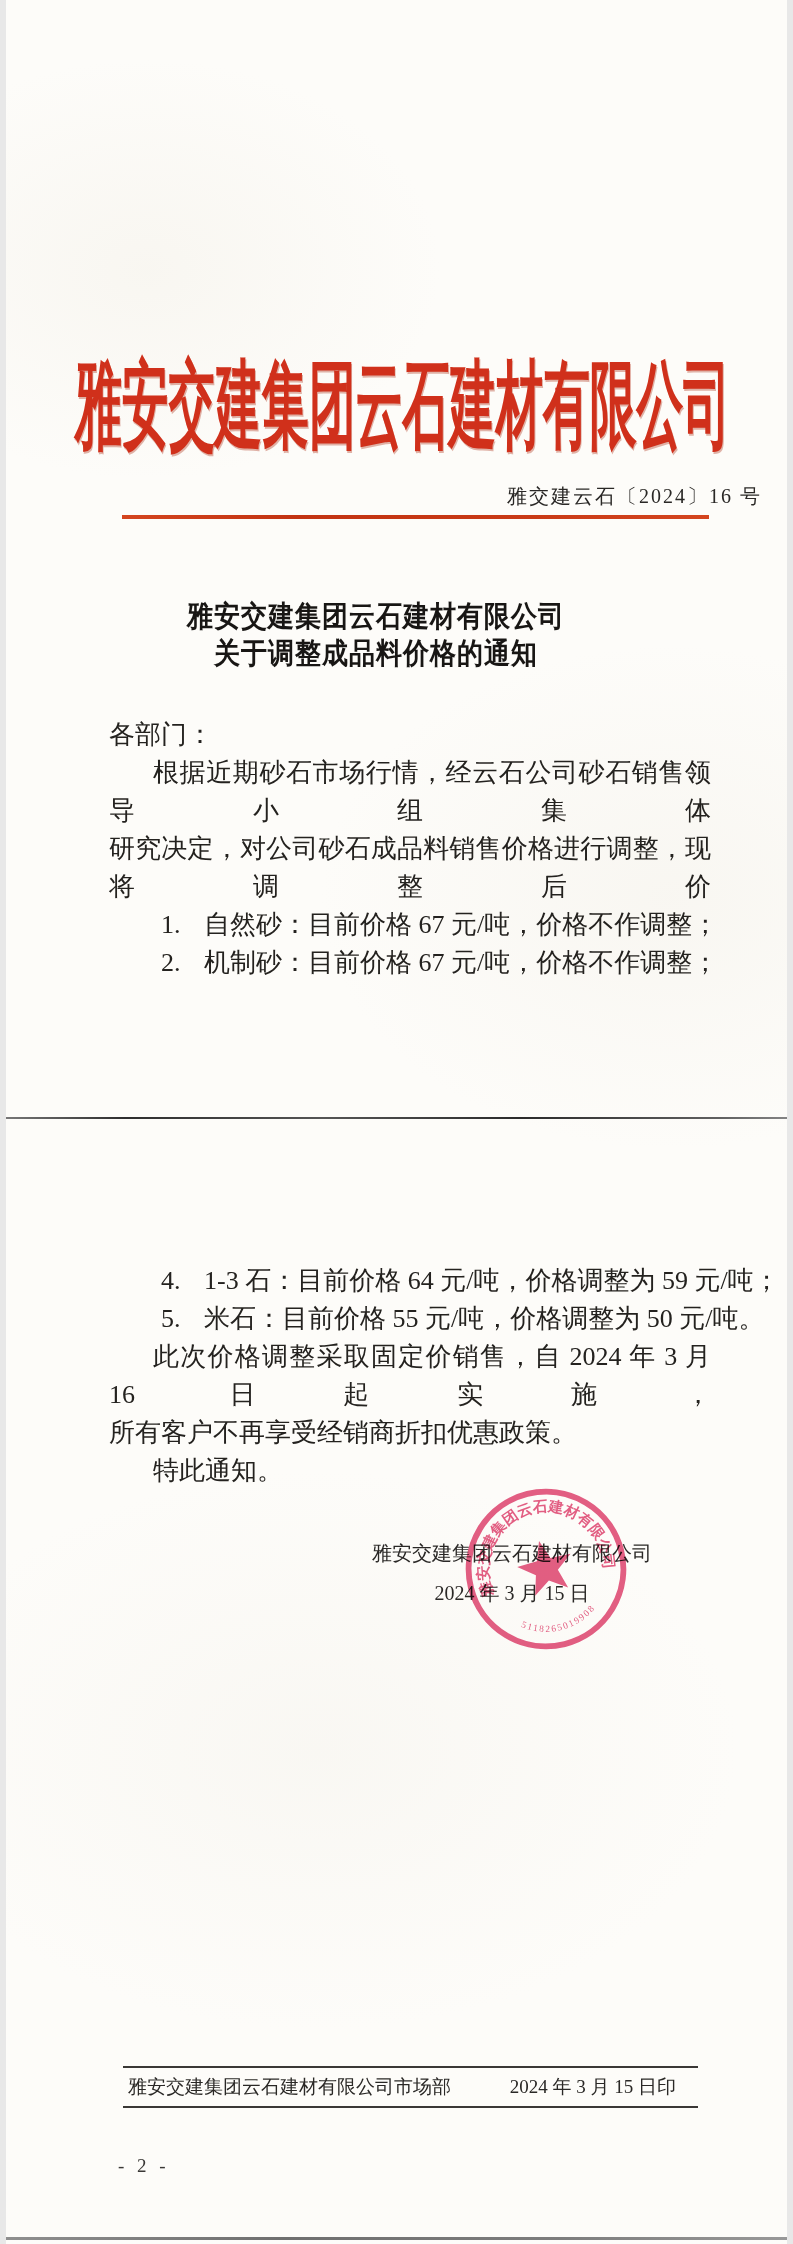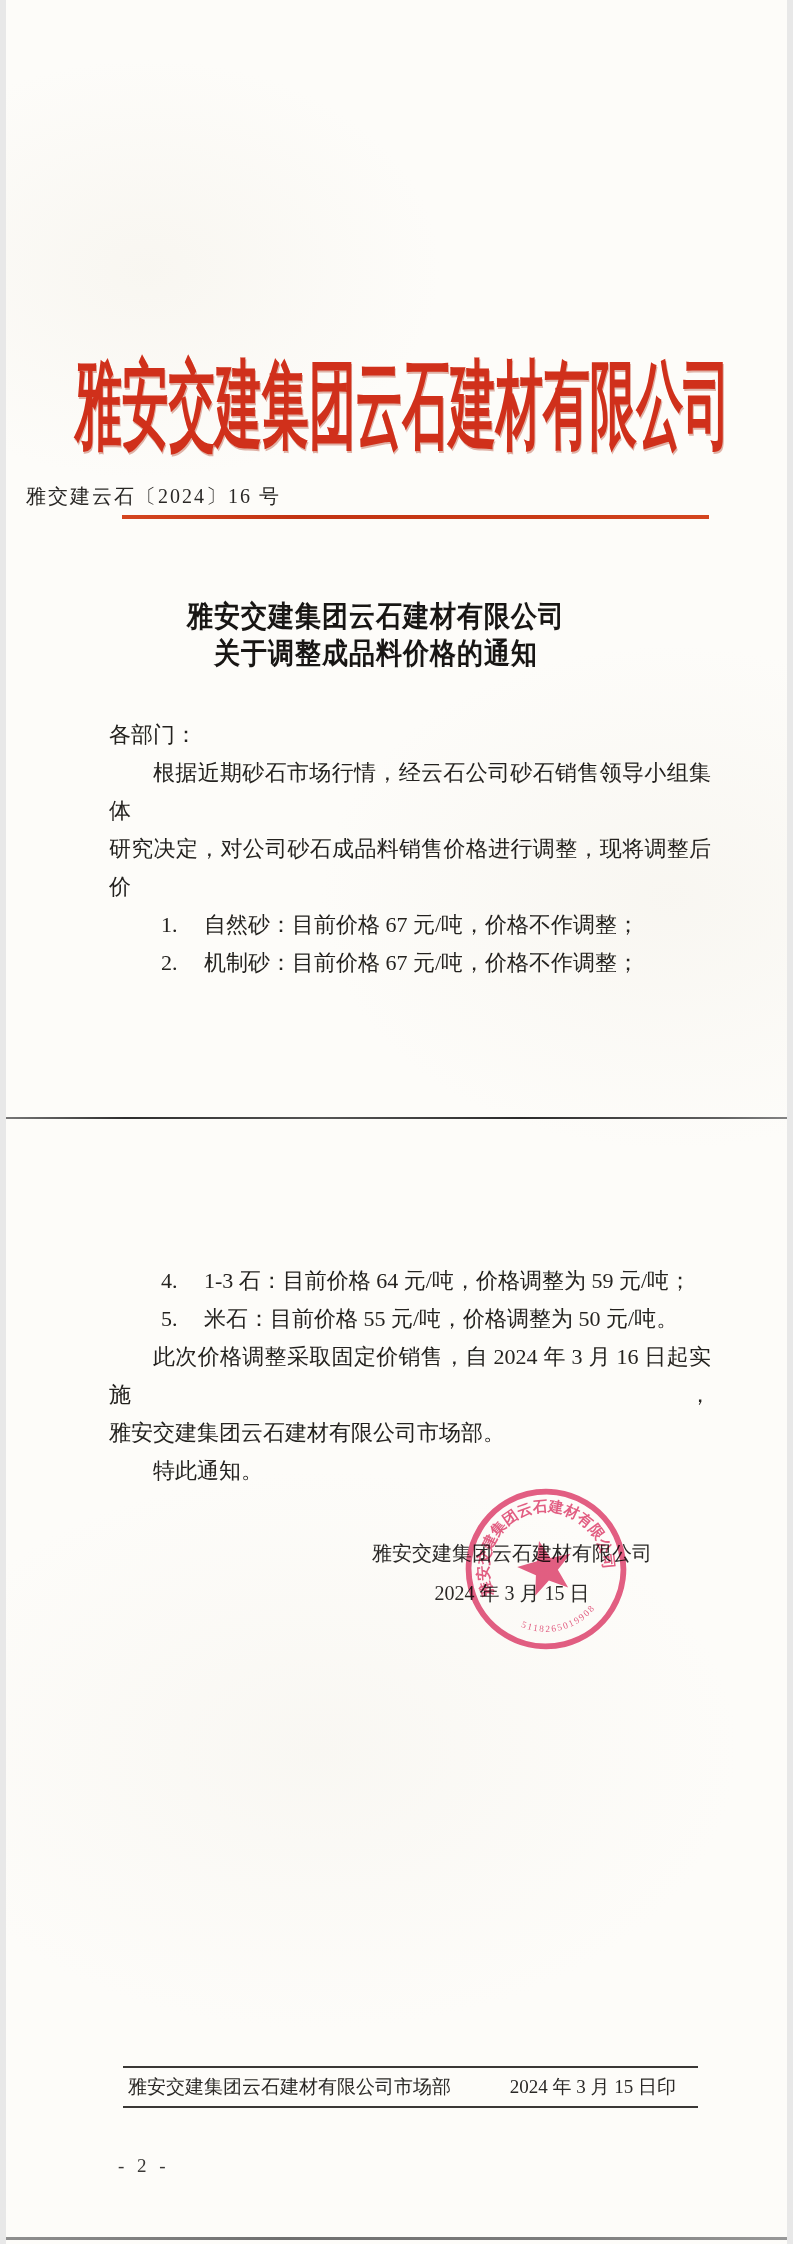--- a/index.html
+++ b/index.html
@@ -21,38 +21,38 @@
     position:absolute;top:342px;left:0;width:793px;
     text-align:center;
     font-size:52px;font-weight:bold;
     color:#d0301b;
     text-shadow:1px 1px 0 rgba(170,40,15,.35);
     transform:scale(.9,1.85);transform-origin:50% 0;
     white-space:nowrap;letter-spacing:0;
   }
   .doc-number{
     position:absolute;top:483px;left:0;width:756px;
-    text-align:left;font-size:20px;letter-spacing:2px;color:#2a2826;margin-left:20px;
+    text-align:right;font-size:20px;letter-spacing:2px;color:#2a2826;
   }
   .red-rule{
     position:absolute;top:515px;left:116px;width:587px;height:4px;
     background:linear-gradient(to right,#d4451f,#c23312 30%,#c93a16 70%,#d4451f);
   }
   
   .notice-title{
     position:absolute;top:598px;left:0;width:740px;
     text-align:center;font-size:26px;line-height:33px;
     font-weight:bold;color:#181614;
     transform:scaleY(1.12);transform-origin:50% 0;
     letter-spacing:1px;
   }
   
   .body-block{
     position:absolute;left:103px;width:602px;
-    font-size:22px;line-height:38px;color:#24221f;
+    font-size:26px;line-height:38px;color:#24221f;
   }
   .body1{top:716px;}
   .body2{top:1262px;}
   .line{white-space:nowrap;}
   .indent{text-indent:44px;}
   .just{white-space:normal;text-align:justify;text-align-last:justify;}
   .item-line{padding-left:52px;}
   .item-line .num{display:inline-block;min-width:43px;}
   
   .signature-company{
@@ -123,21 +123,21 @@
   <div class="page-break-line"></div>
 
   <div class="body-block body2">
     <div class="line item-line">
       <span class="num">4.</span><span>1-3 石：目前价格 64 元/吨，价格调整为 59 元/吨；</span>
     </div>
     <div class="line item-line">
       <span class="num">5.</span><span>米石：目前价格 55 元/吨，价格调整为 50 元/吨。</span>
     </div>
     <div class="line indent just">此次价格调整采取固定价销售，自 2024 年 3 月 16 日起实施，</div>
-    <div class="line">雅安交建集团云石建材有限公司市场部。</div>
+    <div class="line">所有客户不再享受经销商折扣优惠政策。</div>
     <div class="line indent">特此通知。</div>
   </div>
 
   <div class="signature-company">雅安交建集团云石建材有限公司</div>
   <div class="signature-date">2024 年 3 月 15 日</div>
 
   <svg class="seal" viewBox="0 0 200 200" width="170" height="170">
     <g fill="none">
       <circle cx="100" cy="100" r="91" stroke="#e2517b" stroke-width="7"></circle>
       <polygon fill="#e2517b" points="100,66 108.2,88.7 132.3,89.5 113.3,104.3 120,127.5 100,114 80,127.5 86.7,104.3 67.7,89.5 91.8,88.7"></polygon>

